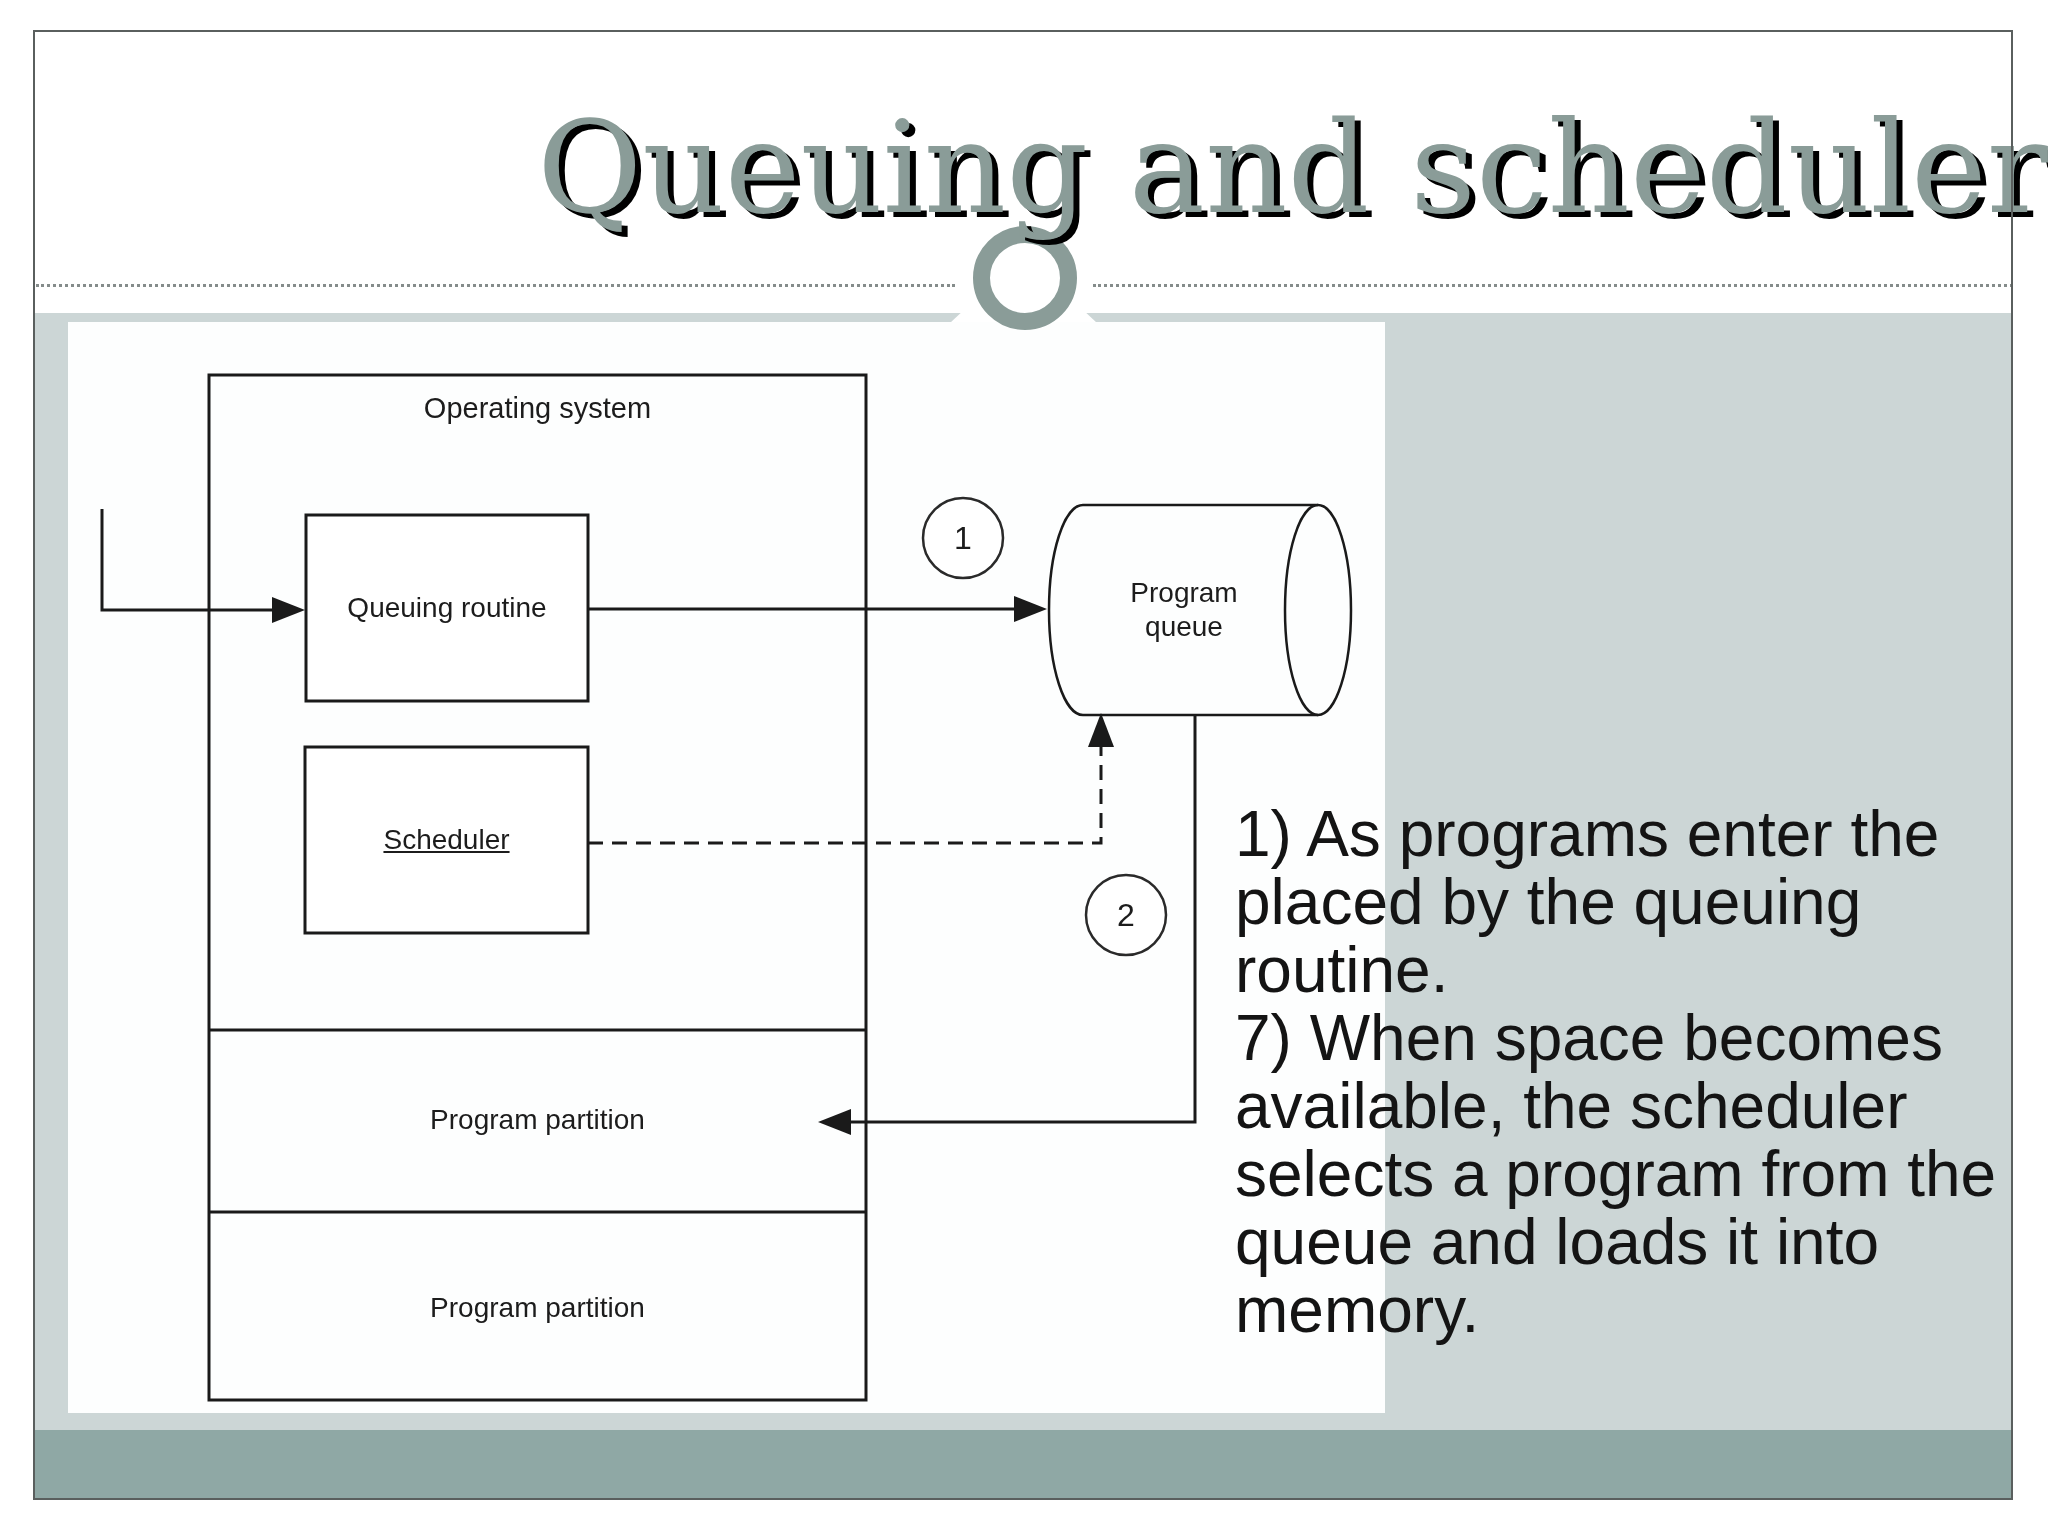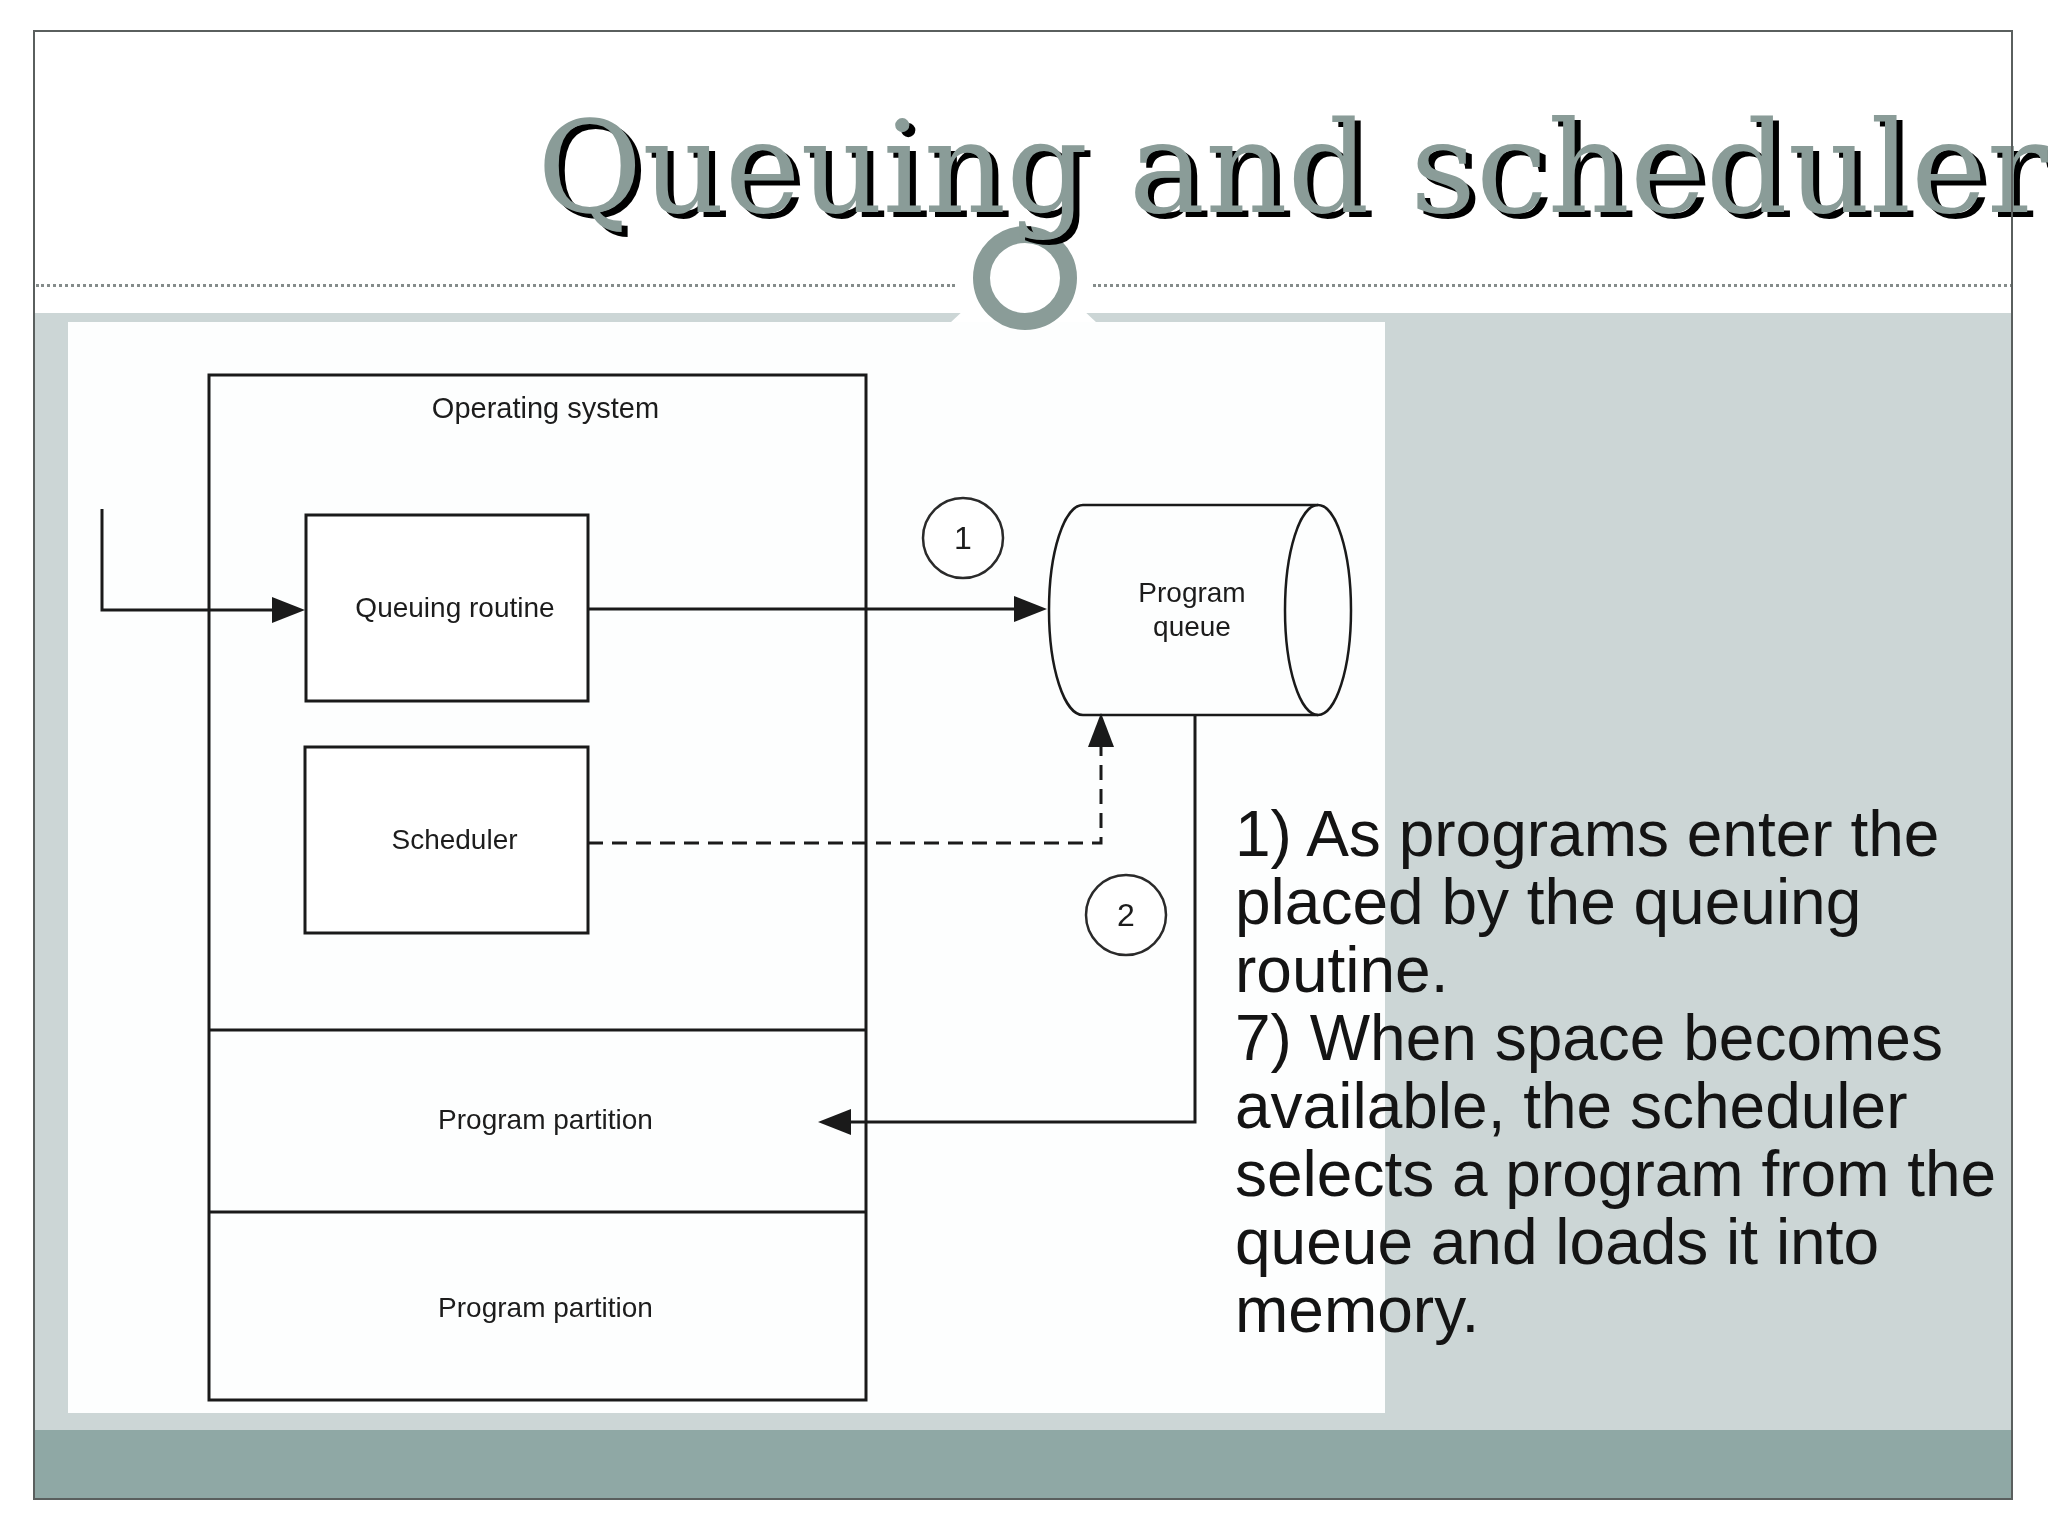--- a/index.html
+++ b/index.html
@@ -30,26 +30,26 @@
   .title{left:160px;right:0;top:104px;text-align:right;z-index:6;
          font-family:"DejaVu Serif","Liberation Serif",serif;
          font-size:128px;line-height:1;color:#8a9c98;
          text-shadow:6px 5px 0 #000000;white-space:nowrap;}
 
   
   svg.diagram{left:0;top:0;z-index:5;}
 
   
   .dlabel{z-index:6;color:#1c1c1c;text-align:center;
-          font-family:"Liberation Sans",sans-serif;margin-left:8px;}
+          font-family:"Liberation Sans",sans-serif;}
   .lbl-os{left:209px;width:657px;top:392px;font-size:29px;}
   .lbl-queuing{left:306px;top:515px;width:282px;height:186px;font-size:28px;
                display:flex;align-items:center;justify-content:center;}
   .lbl-scheduler{left:305px;top:747px;width:283px;height:186px;font-size:28px;
-               display:flex;align-items:center;justify-content:center;}
+               display:flex;align-items:center;justify-content:center;text-decoration:underline;}
   .lbl-part1{left:209px;width:657px;top:1104px;font-size:28px;}
   .lbl-part2{left:209px;width:657px;top:1292px;font-size:28px;}
   .lbl-queue{left:1063px;width:242px;top:576px;font-size:28px;line-height:34px;}
   .badge{width:80px;height:80px;display:flex;align-items:center;justify-content:center;
          font-size:32px;color:#1c1c1c;z-index:6;}
   .badge1{left:923px;top:498px;}
   .badge2{left:1086px;top:875px;}
 
   
   .note{left:1235px;top:800px;width:790px;z-index:7;color:#141414;

